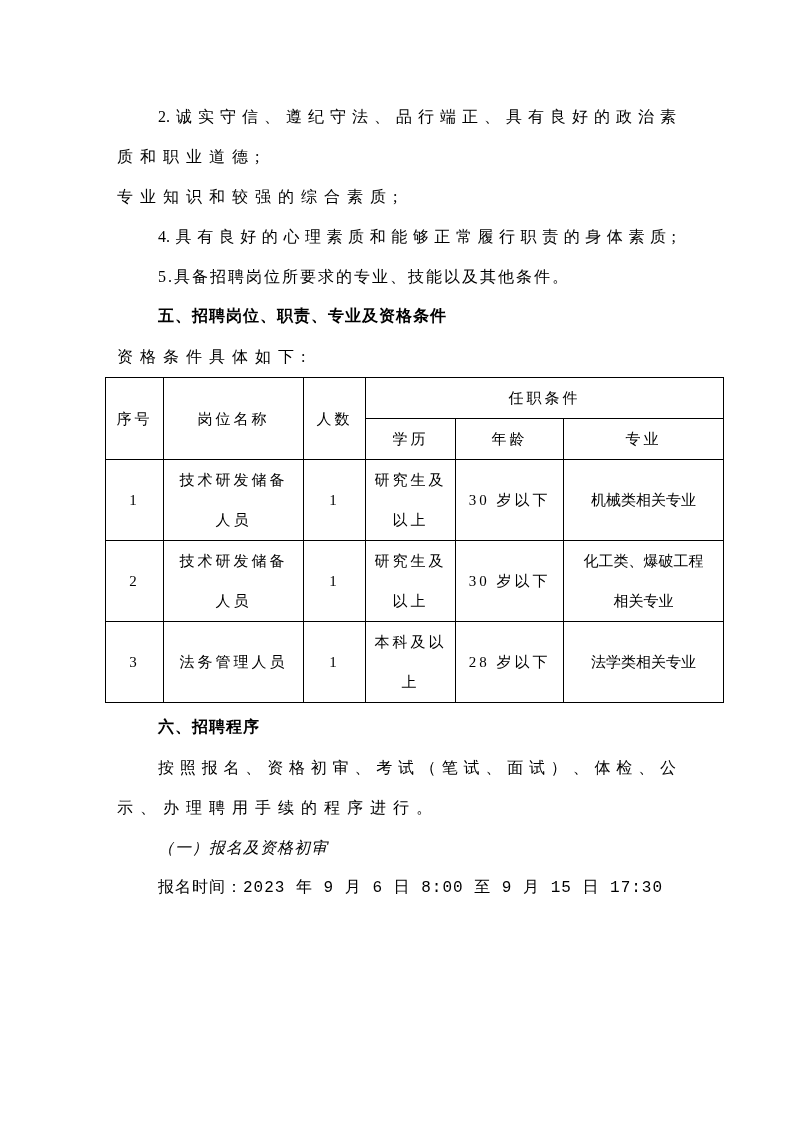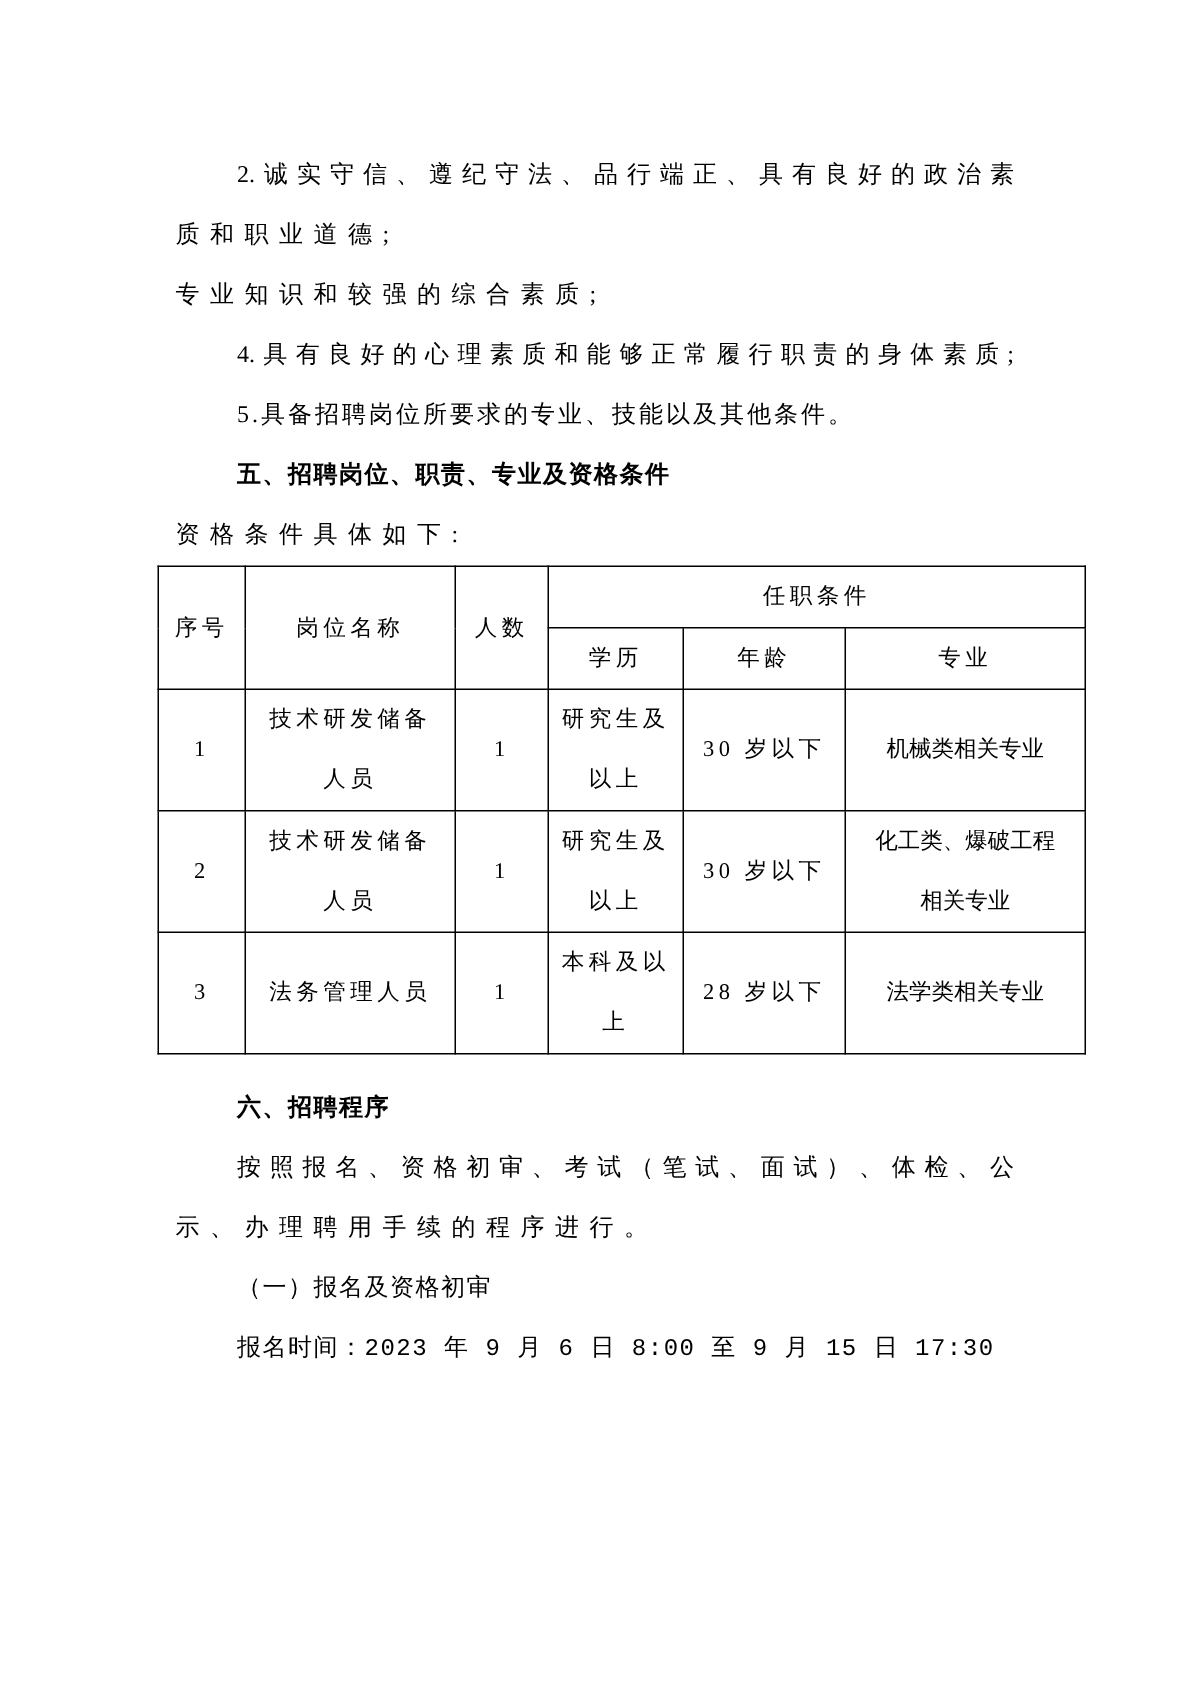--- a/index.html
+++ b/index.html
@@ -27,20 +27,21 @@
     .jl { text-align: justify; text-align-last: justify; }
     .ls7 { letter-spacing: 7px; }
     .ls2 { letter-spacing: 2px; }
     .ls1 { letter-spacing: 1px; font-family: Liberation Mono, monospace; }
     .heading {
       font-family: Liberation Mono, monospace;
       font-weight: bold;
       letter-spacing: 1px;
     }
     .kaiti {
+      font-style: italic;
       letter-spacing: 1px;
     }
     table.jobs {
       border-collapse: collapse;
       table-layout: fixed;
       width: 618px;
       margin-left: -12px;
       margin-top: 0;
     }
     table.jobs td {
@@ -48,21 +49,21 @@
       font-size: 15px;
       letter-spacing: 3px;
       line-height: 40px;
       text-align: center;
       vertical-align: middle;
       padding: 0;
       white-space: pre-line;
       overflow: hidden;
     }
     table.jobs td.tight { letter-spacing: 0; }
-    .post-table { margin-top: 16px; }
+    .post-table { margin-top: 5px; }
   </style>
 </head>
 <body>
 
 <div class="page">
   <div class="content">
 
     <div class="line indent jl">2.诚实守信、遵纪守法、品行端正、具有良好的政治素</div>
     <div class="line ls7">质和职业道德;</div>
     <div class="line ls7">专业知识和较强的综合素质;</div>

